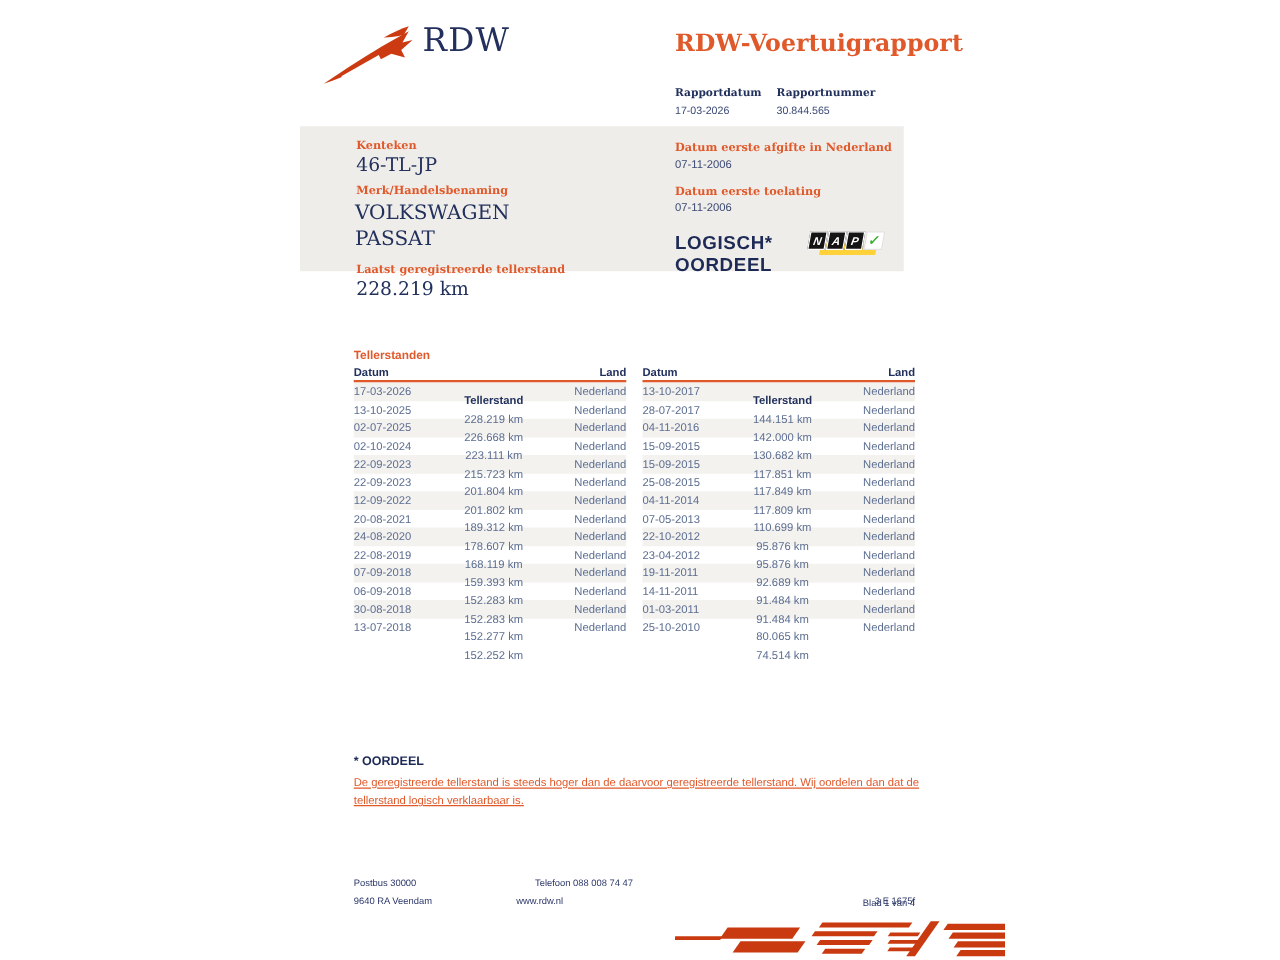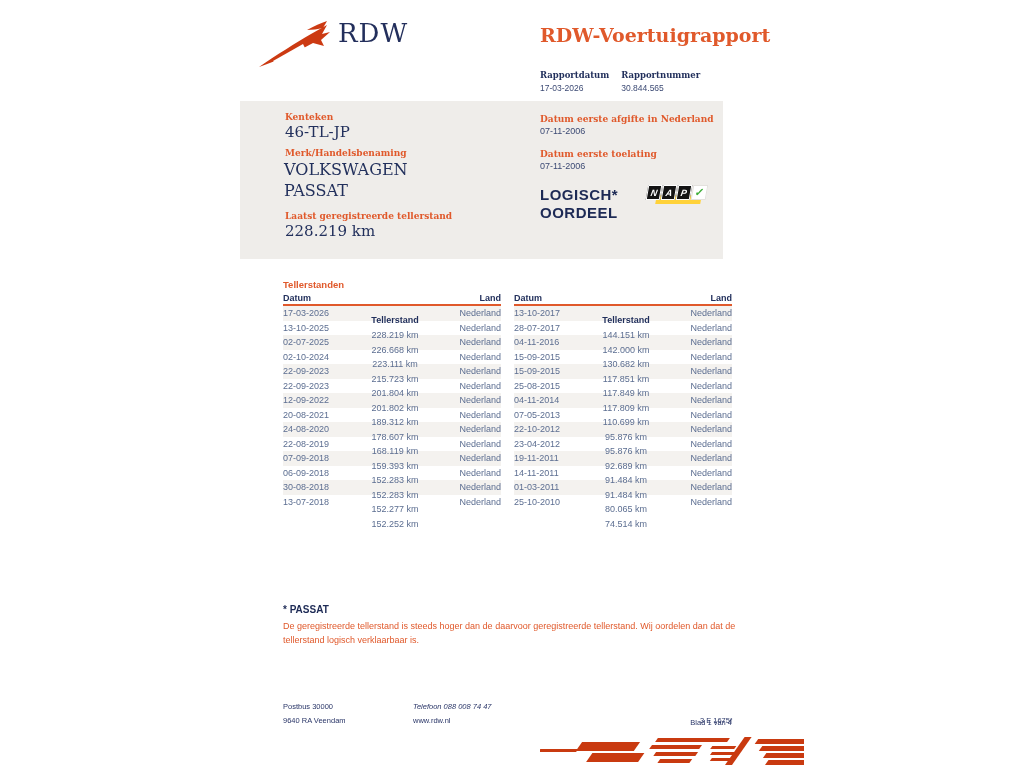--- a/index.html
+++ b/index.html
@@ -11,21 +11,21 @@
   .wordmark{position:absolute;left:338px;top:18px;font-family:"DejaVu Serif",serif;
             font-size:26px;letter-spacing:1px;color:#232f5c;text-align:center;}
   .title{position:absolute;left:540px;top:24px;font-family:"DejaVu Serif",serif;
          font-size:19px;font-weight:700;color:#e0592b;}
   .meta{position:absolute;left:540px;top:56px;display:flex;gap:12px;margin-top:14px;}
   .meta-col{display:flex;flex-direction:column;}
   .meta-lbl{font-family:"DejaVu Serif",serif;font-weight:700;font-size:8.5px;color:#22305c;}
   .meta-val{font-size:8.5px;color:#3c4a74;margin-top:3px;}
 
   
-  .infobox{position:absolute;left:240px;top:101px;width:483px;height:158px;background:#efedea;}
+  .infobox{position:absolute;left:240px;top:101px;width:483px;height:116px;background:#efedea;}
   .fld{position:absolute;}
   .lbl{font-family:"DejaVu Serif",serif;font-weight:700;font-size:9px;color:#e0592b;}
   .val-serif{font-family:"DejaVu Serif",serif;font-size:15px;color:#22305c;}
   .val-sm{font-size:9px;color:#3c4a74;}
   .merk{line-height:21px;font-size:16px;}
   .verdict{position:absolute;left:300px;top:85px;font-size:15px;font-weight:800;
            letter-spacing:.5px;line-height:18px;color:#1d2a55;}
 
   
   .nap{position:absolute;left:407px;top:84px;width:62px;height:24px;}
@@ -48,26 +48,26 @@
          font-weight:700;font-size:9px;color:#22305c;gap:20px;}
   .row{display:flex;height:14.5px;align-items:center;font-size:9px;color:#5c6e91;}
   .row:nth-child(odd){background:#f4f2ef;}
   .c1{width:68px;}
   .c2{flex:1;text-align:center;margin-top:44px;}
   .c3{width:62px;text-align:right;}
 
   
   .fn-head{position:absolute;left:283px;top:604px;font-size:10px;font-weight:800;color:#1d2a55;}
   .fn-text{position:absolute;left:283px;top:619px;width:460px;font-size:9px;line-height:14px;
-           color:#e0592b;}
+           color:#e0592b;text-decoration:underline;}
 
   
   .foot{position:absolute;font-size:7.5px;color:#2a3668;}
   .f-c1a{left:283px;top:702px;} .f-c1b{left:283px;top:716px;}
-  .f-c2a{left:413px;top:702px;font-style:italic;} .f-c2b{left:413px;top:716px;}
+  .f-c2a{left:428px;top:702px;} .f-c2b{left:413px;top:716px;}
   .f-c3a{left:640px;top:718px;width:92px;text-align:right;}
   .f-c3b{left:640px;top:716px;width:92px;text-align:right;}
 
   
   .bottom-art{position:absolute;left:540px;top:735px;width:264px;height:33px;overflow:hidden;}
 </style>
 </head>
 <body>
 
 <div class="page">
@@ -312,21 +312,21 @@
         </div>
 
         <div class="row">
           <span class="c1">25-10-2010</span>
           <span class="c2">74.514 km</span>
           <span class="c3">Nederland</span>
         </div>
       </div>
   </div>
 
-  <div class="fn-head">* PASSAT</div>
+  <div class="fn-head">* OORDEEL</div>
   <div class="fn-text">De geregistreerde tellerstand is steeds hoger dan de daarvoor geregistreerde tellerstand. Wij oordelen dan dat de tellerstand logisch verklaarbaar is.</div>
 
   <div class="foot f-c1a">Postbus 30000</div>
   <div class="foot f-c1b">9640 RA Veendam</div>
   <div class="foot f-c2a">Telefoon 088 008 74 47</div>
   <div class="foot f-c2b">www.rdw.nl</div>
   <div class="foot f-c3a">Blad 1 van 4</div>
   <div class="foot f-c3b">3 E 1675f</div>
 
   <div class="bottom-art">

